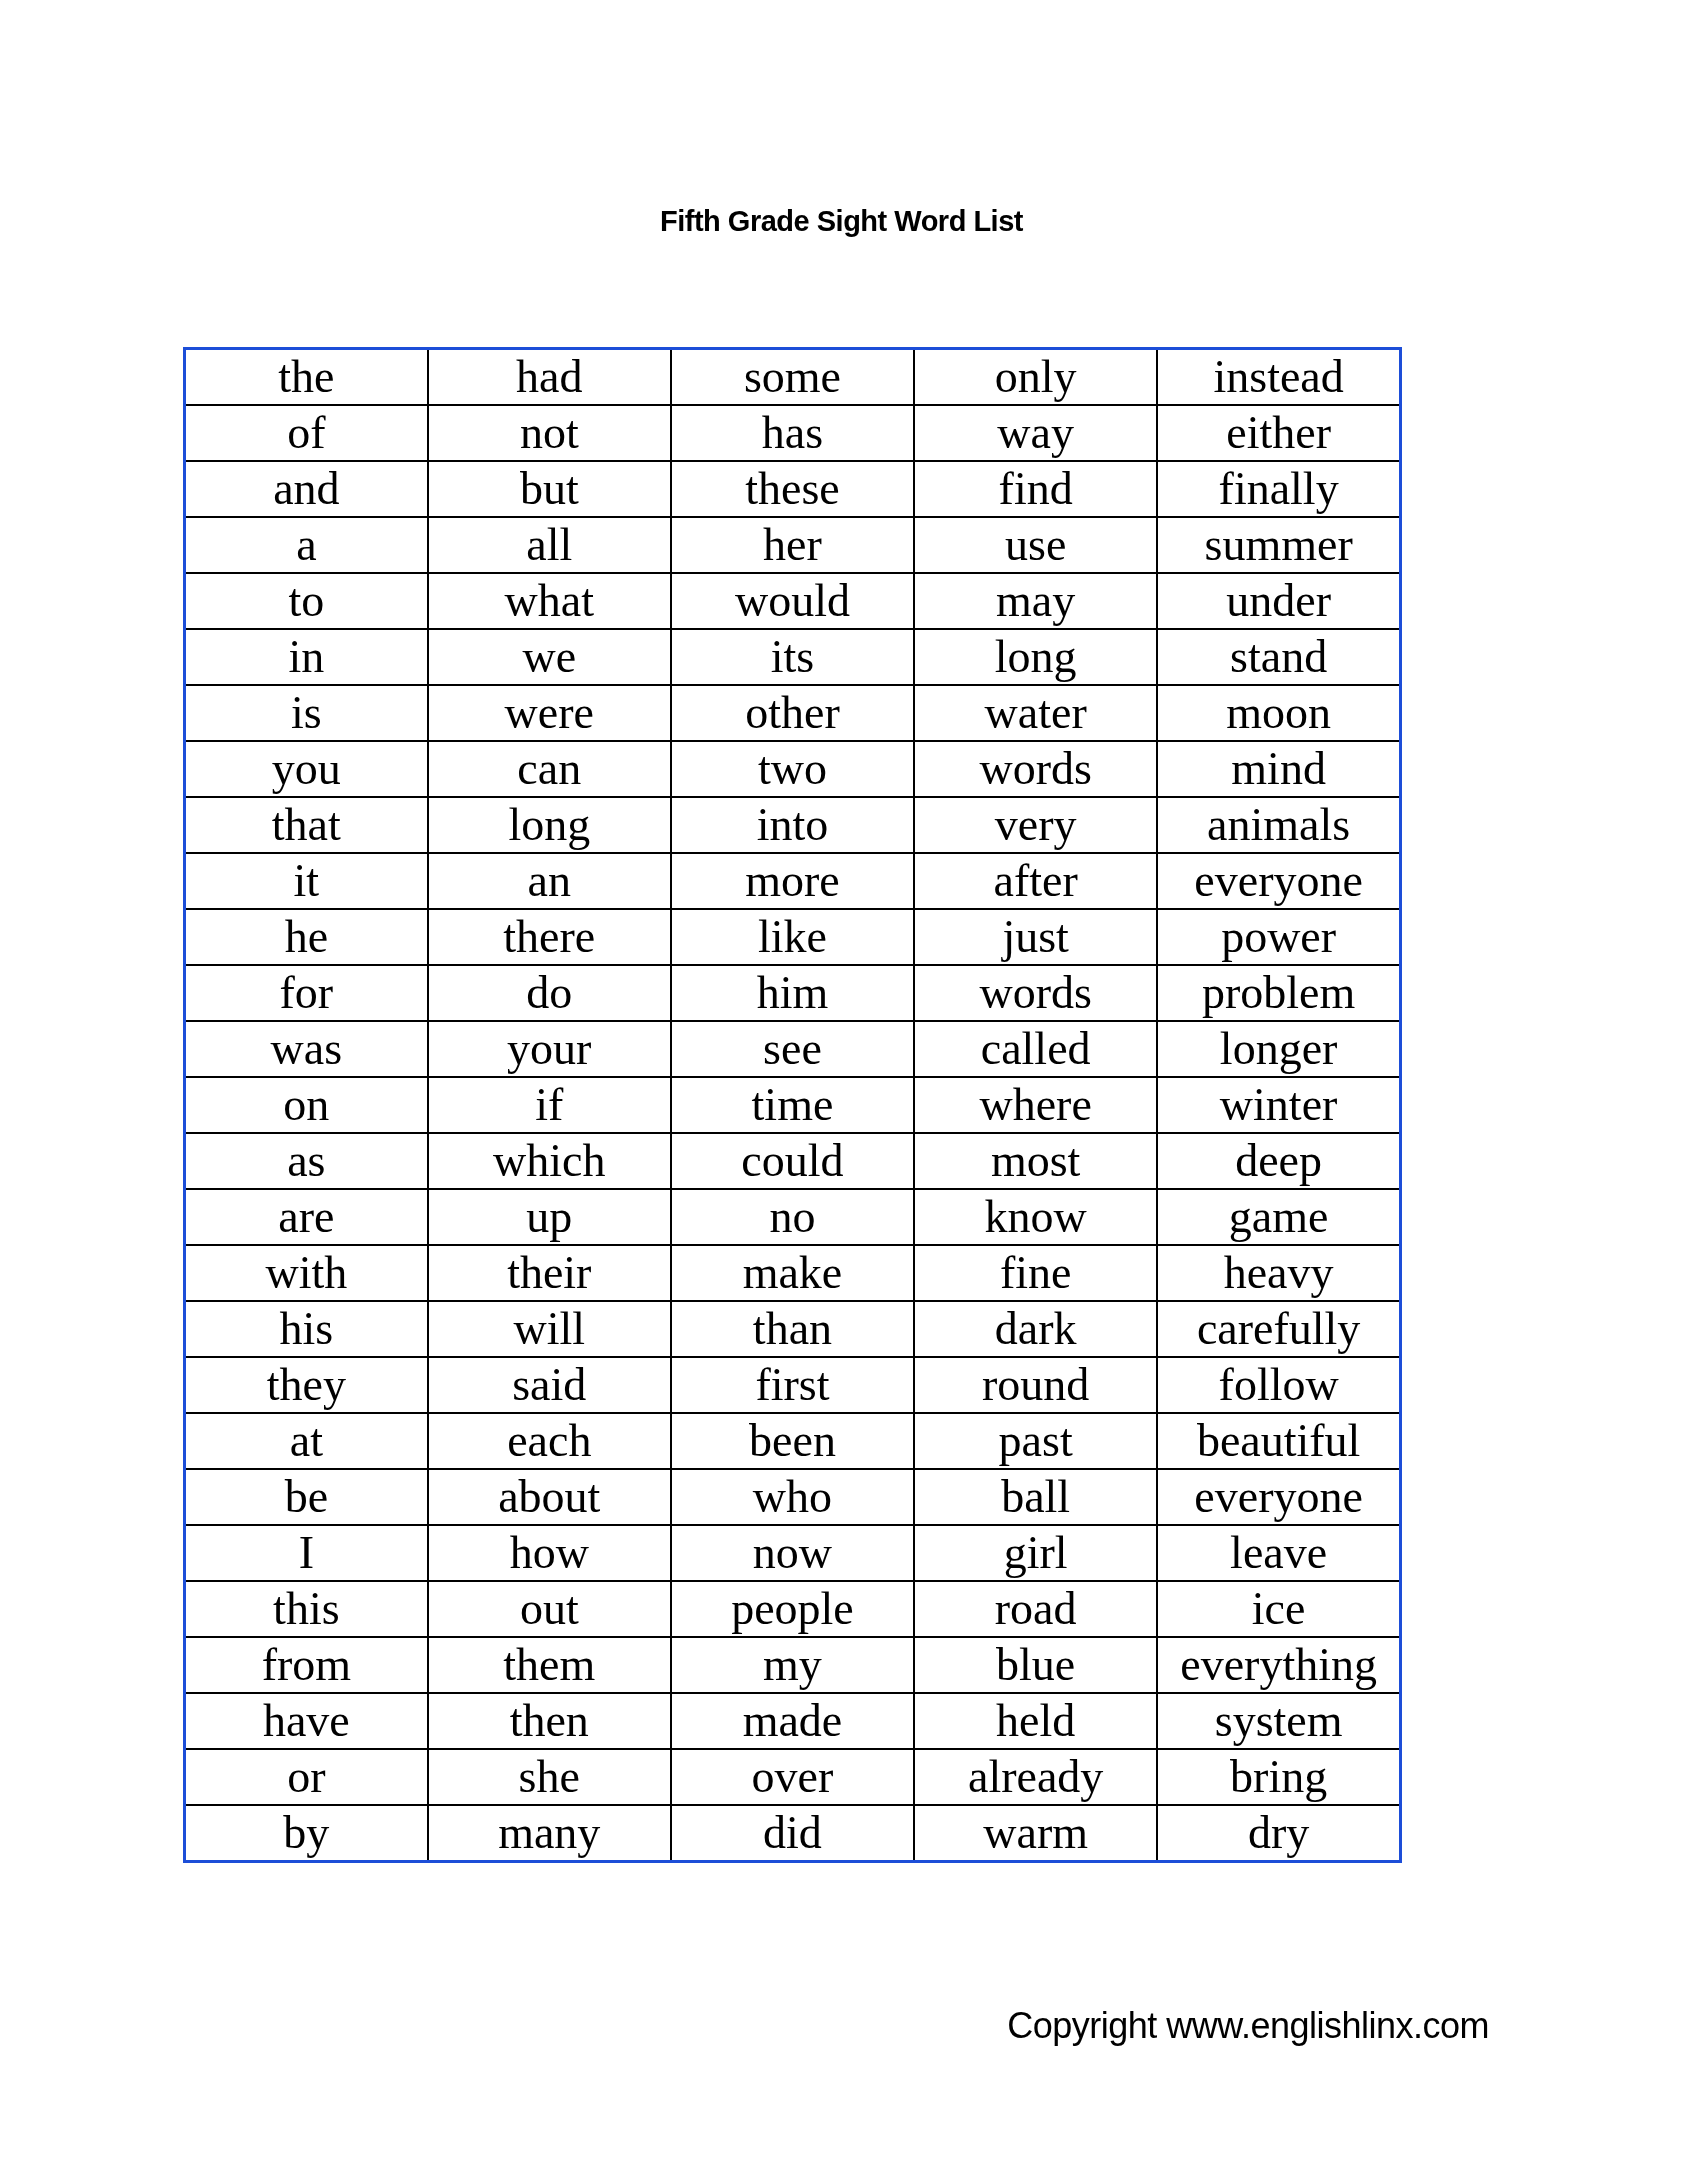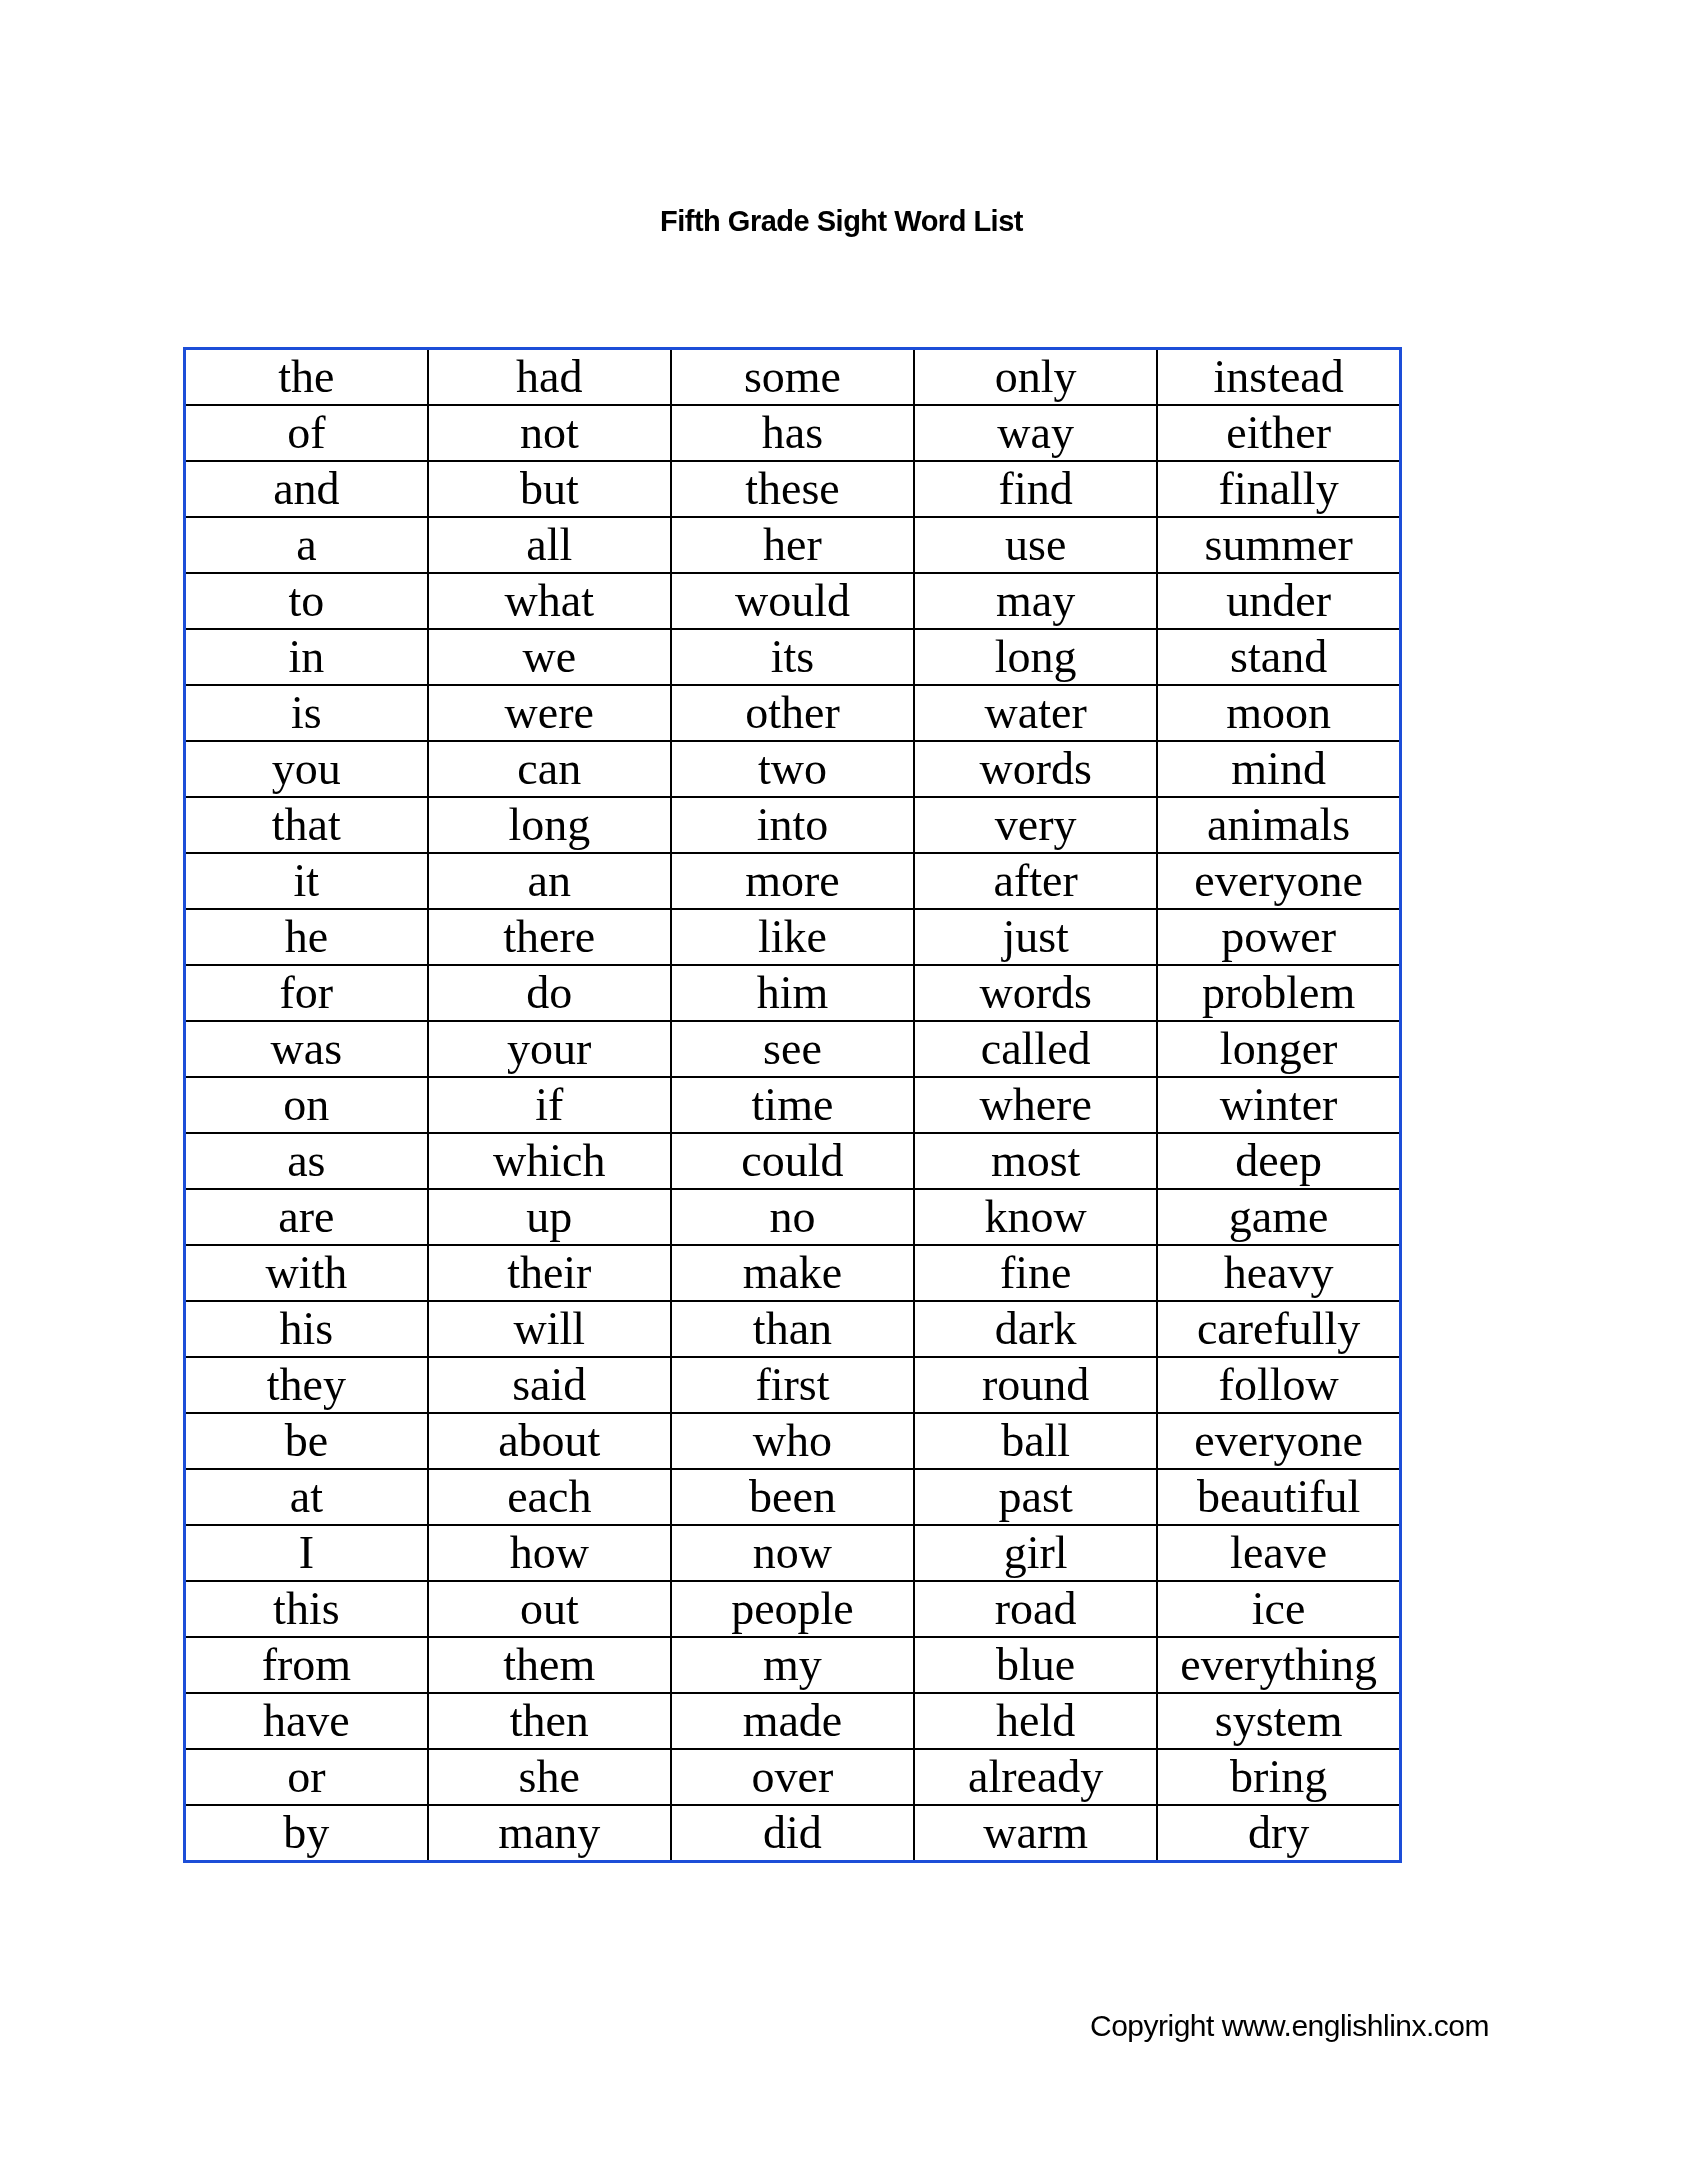--- a/index.html
+++ b/index.html
@@ -49,21 +49,21 @@
     line-height: 1;
     color: #000000;
     overflow: hidden;
     white-space: nowrap;
   }
   .copyright {
     position: absolute;
     top: 2009px;
     right: 194px;
     font-family: "Liberation Sans", sans-serif;
-    font-size: 30px;
+    font-size: 36px;
     line-height: 34px;
     letter-spacing: -0.5px;
     color: #000000;
   }
 </style>
 </head>
 <body>
 
 <div class="page">
   <h1 class="page-title">Fifth Grade Sight Word List</h1>
@@ -197,34 +197,34 @@
           <td>carefully</td>
         </tr>
         <tr>
           <td>they</td>
           <td>said</td>
           <td>first</td>
           <td>round</td>
           <td>follow</td>
         </tr>
         <tr>
+          <td>at</td>
+          <td>each</td>
+          <td>been</td>
+          <td>past</td>
+          <td>beautiful</td>
+        </tr>
+        <tr>
           <td>be</td>
           <td>about</td>
           <td>who</td>
           <td>ball</td>
           <td>everyone</td>
         </tr>
         <tr>
-          <td>at</td>
-          <td>each</td>
-          <td>been</td>
-          <td>past</td>
-          <td>beautiful</td>
-        </tr>
-        <tr>
           <td>I</td>
           <td>how</td>
           <td>now</td>
           <td>girl</td>
           <td>leave</td>
         </tr>
         <tr>
           <td>this</td>
           <td>out</td>
           <td>people</td>

